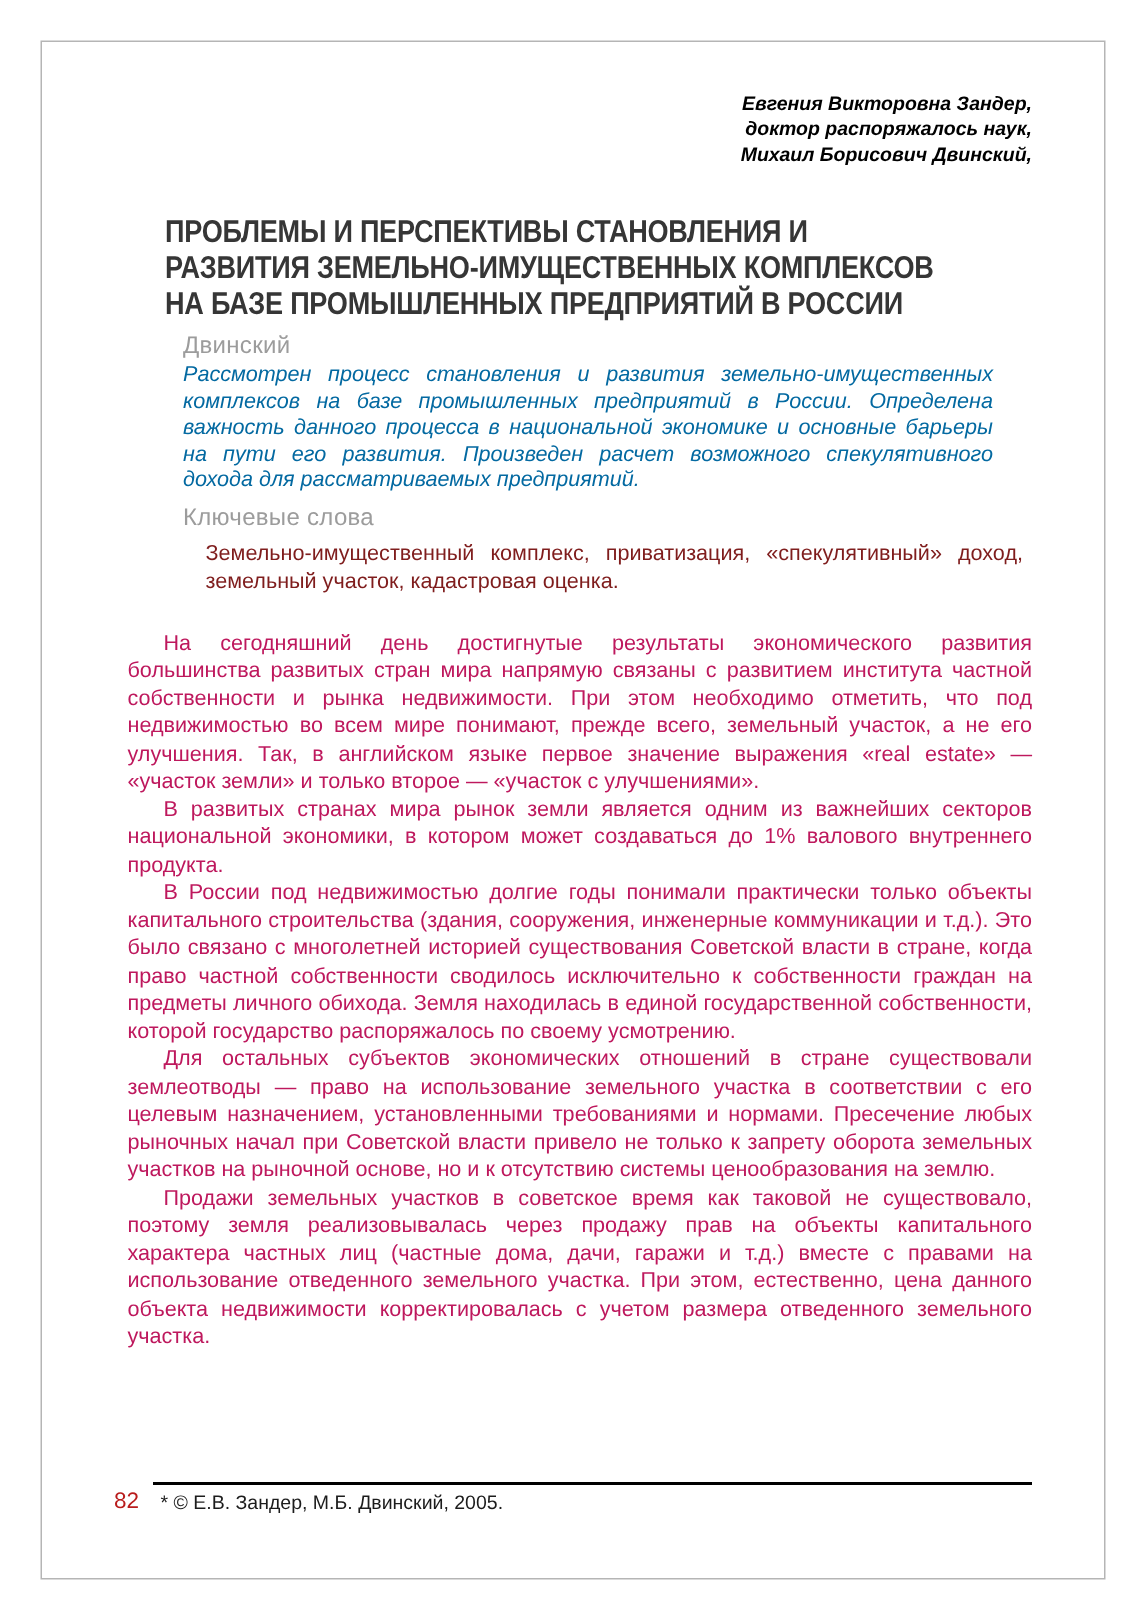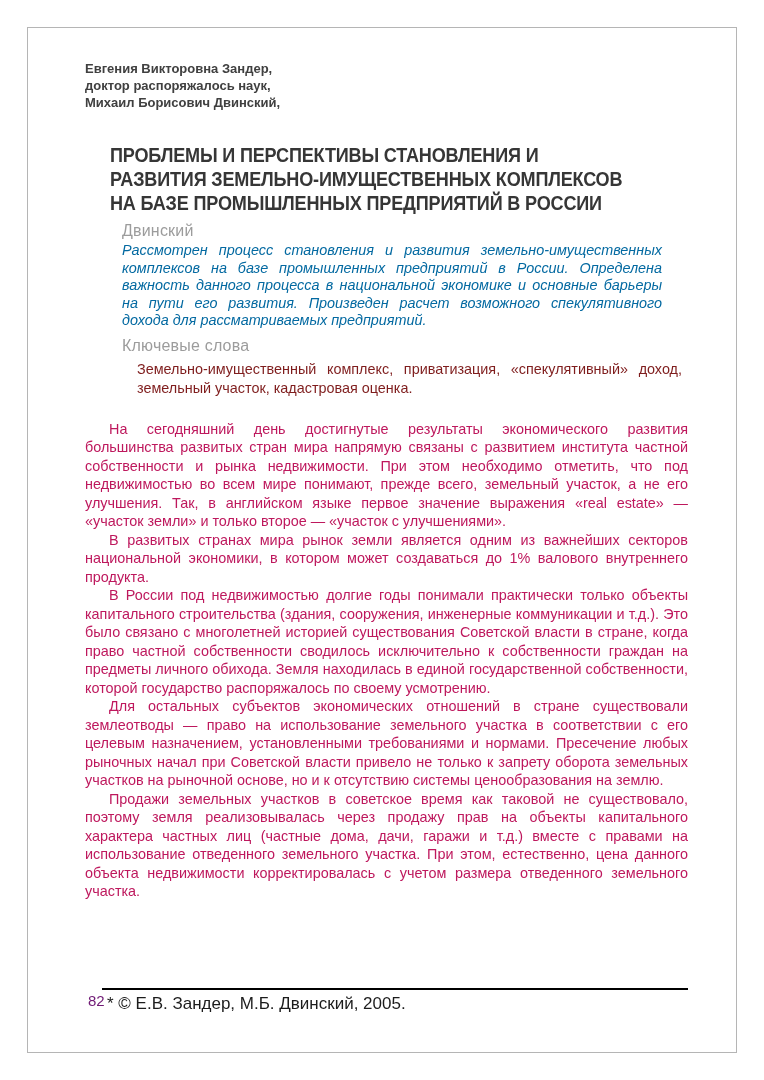--- a/index.html
+++ b/index.html
@@ -11,23 +11,23 @@
     color: #1c1c1c;
   }
   .sheet { position: absolute; inset: 0; background: #fff; }
   .page-frame {
     position: absolute; left: 27px; top: 27px; right: 27px; bottom: 27px;
     border: 1px solid #b5b5b5; pointer-events: none;
   }
   .content { position: absolute; left: 85px; top: 60px; width: 603px; }
 
   .authors {
-    text-align: left;
-    font-size: 13px; font-weight: bold; 
-    line-height: 17px; color: #404040;
+    text-align: right;
+    font-size: 13px; font-weight: bold; font-style: italic;
+    line-height: 17px; color: #000000;
   }
 
   .title {
     margin-top: 32px;
     margin-left: 25px;
     font-size: 21px; font-weight: bold;
     line-height: 24px;
     color: #363636;
     letter-spacing: -0.2px;
     transform: scaleX(0.86);
@@ -61,28 +61,28 @@
     margin-top: 22px;
     font-size: 14.4px; line-height: 18.5px;
     text-align: justify;
     color: #be185d;
     hyphens: auto;
   }
   .body-text p { text-indent: 24px; }
 
   .footer { position: absolute; left: 76px; top: 988px; width: 612px; }
   .page-number {
-    position: absolute; left: 12px; top: 4px;
-    font-size: 15px; color: #701a75;
+    position: absolute; left: 0; top: 4px;
+    font-size: 15px; color: #b91c1c;
   }
   .footnote-block { margin-left: 26px; }
   .footnote-rule { height: 2px; background: #000; width: 100%; }
   .footnote {
     margin-top: 4px; padding-left: 5px;
-    font-size: 17px; color: #1c1c1c;
+    font-size: 13px; color: #1c1c1c;
   }
 </style>
 </head>
 <body>
 
 <div class="sheet">
   <div class="page-frame"></div>
 
   <div class="content">
 

